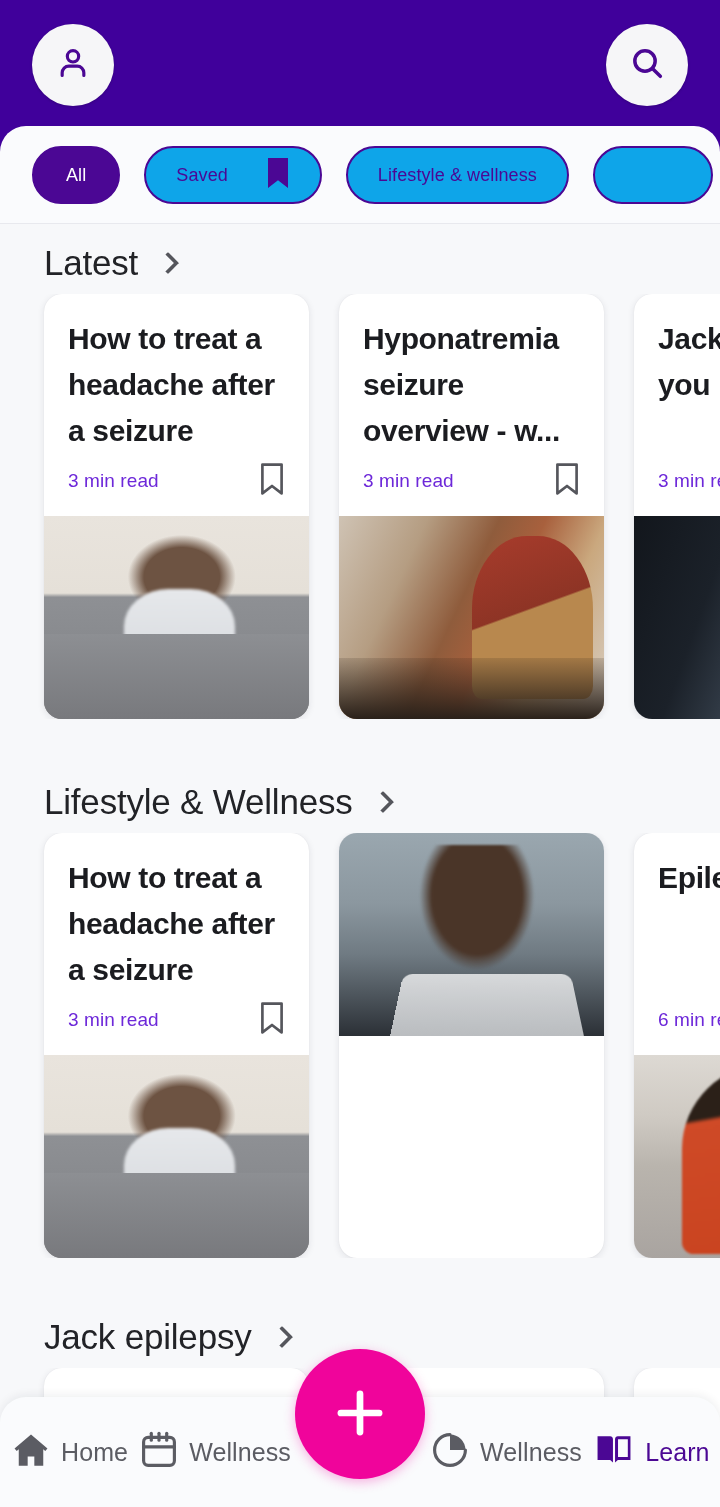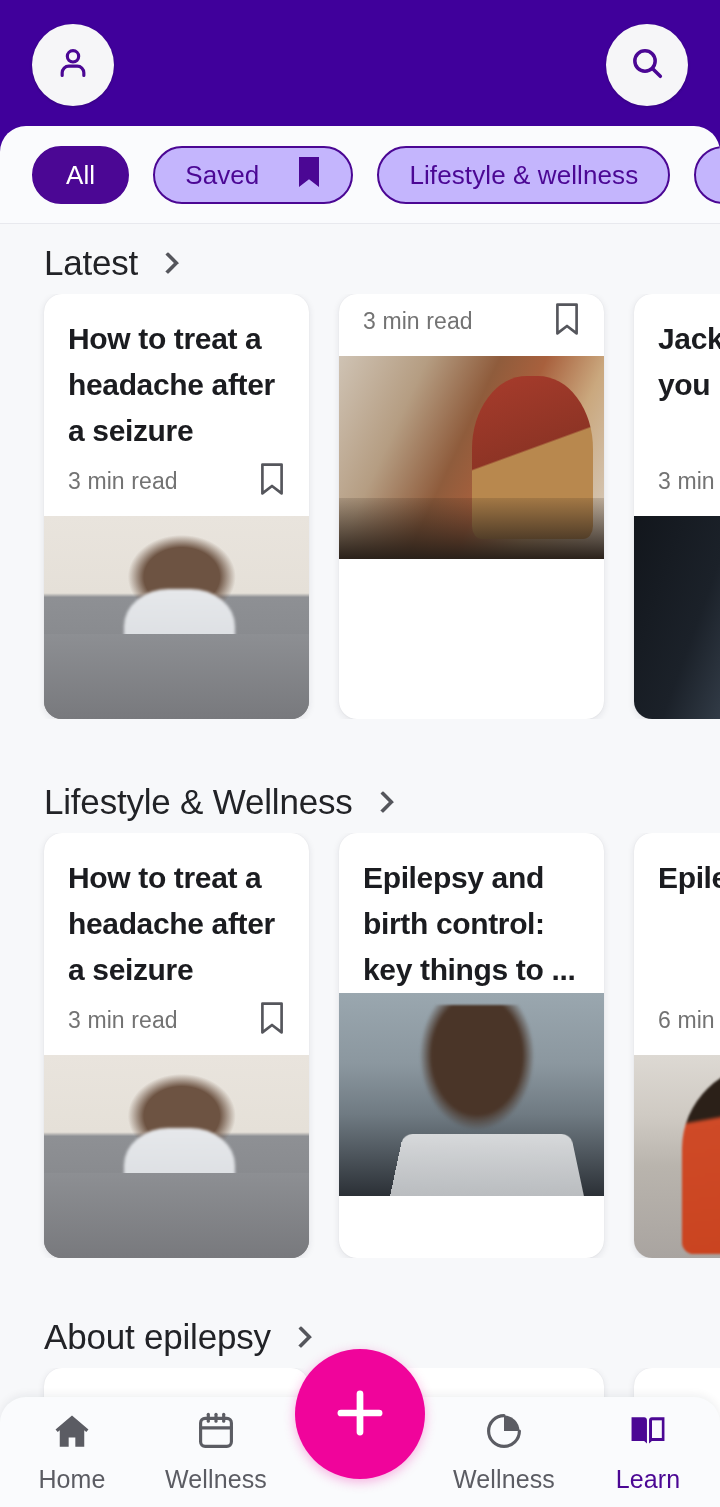--- a/index.html
+++ b/index.html
@@ -82,34 +82,34 @@
   }
 
   .chip {
     height: 58px;
     border-radius: 29px;
     display: flex;
     align-items: center;
     justify-content: center;
     gap: 14px;
     padding: 0 30px;
-    font-size: 26px;
+    font-size: 18px;
     font-weight: 400;
     letter-spacing: .1px;
     cursor: pointer;
     flex: none;
   }
   .chip.active {
     background: #4b0794;
     color: #ffffff;
     border: 2px solid #4b0794;
     padding: 0 32px;
   }
   .chip.outline {
-    background: #c4b5fd;
+    background: #0ea5e9;
     color: #4b0794;
     border: 2.5px solid #4b0794;
     gap: 38px;
   }
 
   
   .content {
     position: absolute;
     top: 224px; left: 12px;
     width: 720px;
@@ -174,22 +174,22 @@
   }
 
   .card-meta {
     display: flex;
     align-items: center;
     justify-content: space-between;
     padding: 8px 24px 16px 24px;
     height: 62px;
   }
   .card-read {
-    font-size: 23px;
-    color: #737373;
+    font-size: 19px;
+    color: #6d28d9;
     letter-spacing: .1px;
   }
 
   .card-img {
     width: 100%;
     height: 203px;
     position: relative;
     overflow: hidden;
   }
 
@@ -274,21 +274,20 @@
     border-top-right-radius: 26px;
     box-shadow: 0 -2px 10px rgba(20,22,40,.07);
     display: flex;
     align-items: center;
     z-index: 5;
   }
   .nav-item {
     flex: 1;
     height: 110px;
     display: flex;
-    flex-direction: column;
     align-items: center;
     justify-content: center;
     gap: 9px;
     cursor: pointer;
   }
   .nav-item.spacer { pointer-events: none; }
   .nav-label {
     font-size: 25px;
     color: #5b5c63;
     letter-spacing: .1px;
@@ -383,20 +382,21 @@
           <span>
             <svg width="26" height="32" viewBox="0 0 14 18" fill="none" stroke="#55565c" stroke-width="1.5" stroke-linejoin="round">
               <path d="M1.6 .9h10.8v16.2l-5.4-4.2-5.4 4.2z"></path>
             </svg>
           </span>
         </div>
         <div class="card-img img-couch"></div>
       </div>
 
       <div class="card">
+        <div class="card-title">Hyponatremia seizure overview - w...</div>
         <div class="card-meta">
           <span class="card-read">3 min read</span>
           <span>
             <svg width="26" height="32" viewBox="0 0 14 18" fill="none" stroke="#55565c" stroke-width="1.5" stroke-linejoin="round">
               <path d="M1.6 .9h10.8v16.2l-5.4-4.2-5.4 4.2z"></path>
             </svg>
           </span>
         </div>
         <div class="card-img img-kitchen"></div>
       </div>
@@ -428,39 +428,38 @@
           <span>
             <svg width="26" height="32" viewBox="0 0 14 18" fill="none" stroke="#55565c" stroke-width="1.5" stroke-linejoin="round">
               <path d="M1.6 .9h10.8v16.2l-5.4-4.2-5.4 4.2z"></path>
             </svg>
           </span>
         </div>
         <div class="card-img img-couch"></div>
       </div>
 
       <div class="card">
-        <div class="card-title">Epilepsy and birth control: key things to ...</div>
         <div class="card-img img-office"></div>
       </div>
 
       <div class="card">
         <div class="card-title">Epile pregi how</div>
         <div class="card-meta">
           <span class="card-read">6 min re</span>
 
         </div>
         <div class="card-img img-orange"></div>
       </div>
 
     </div>
   </div>
 
   <div class="section" style="padding-top:48px;">
     <div class="section-head">
-      <span class="section-title">About epilepsy</span>
+      <span class="section-title">Jack epilepsy</span>
       <span class="chev"></span>
     </div>
 
     <div class="card-row">
       <div class="card" style="height:120px;">
         <div class="card-title"></div>
       </div>
       <div class="card" style="height:120px;">
         <div class="card-title"></div>
       </div>

